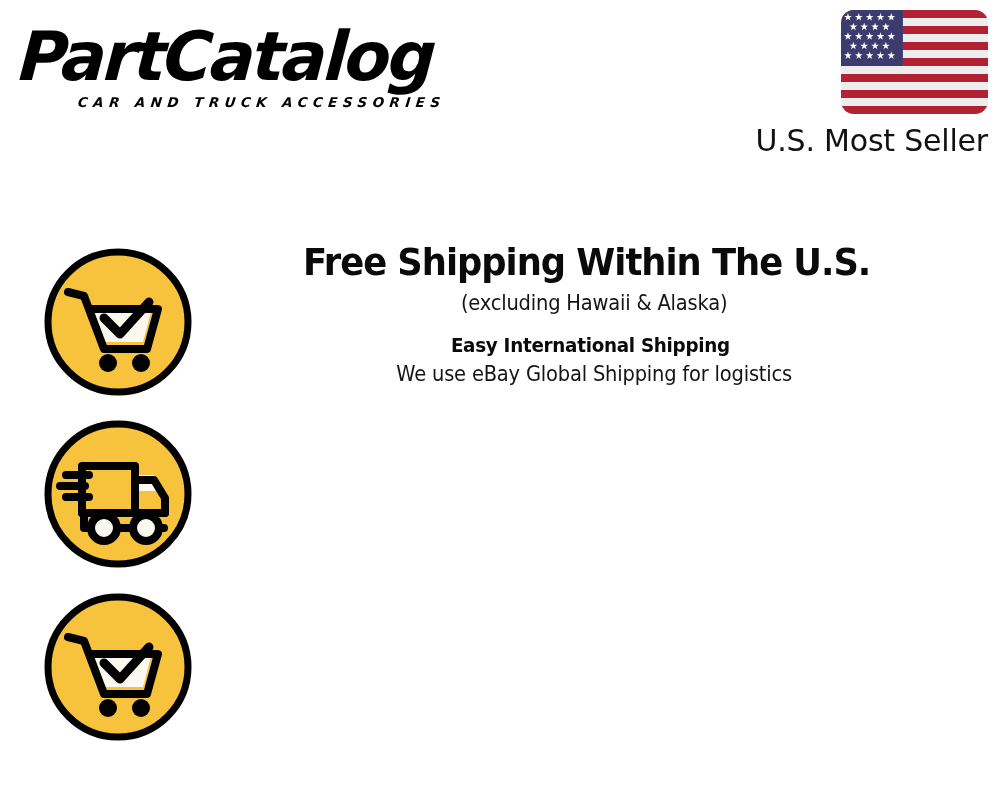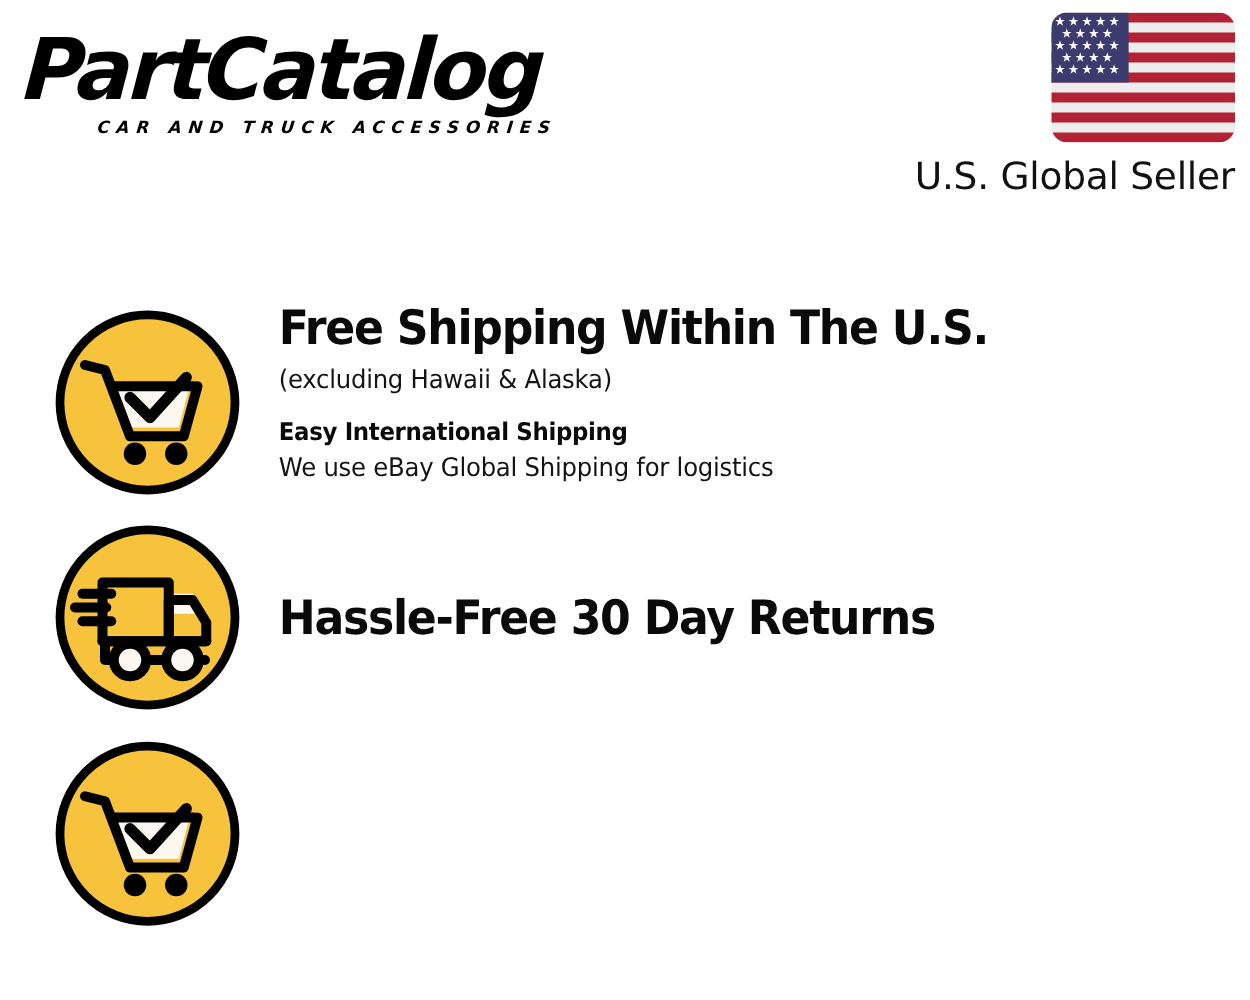--- a/index.html
+++ b/index.html
@@ -109,22 +109,23 @@
     height: 152px;
   }
   .feature-row.row-0 .badge-icon { top: 6px; }
   .feature-row.row-1 .badge-icon { top: 3px; }
   .feature-row.row-2 .badge-icon { top: 3px; }
 
   .badge-icon svg { display: block; width: 152px; height: 152px; }
 
   .feature-text {
     position: absolute;
-    left: 223px;
+    left: 236px;
     right: 10px;
+    text-align: center;
   }
   .feature-row.row-0 .feature-text { top: 0px; }
   .feature-row.row-1 .feature-text { top: 57px; }
   .feature-row.row-2 .feature-text { top: 57px; }
 
   .f-title {
     font-family: "DejaVu Sans", sans-serif;
     font-weight: bold;
     font-size: 38px;
     line-height: 44px;
@@ -224,21 +225,21 @@
           <use href="#star5" x="58" y="45"></use>
 
           <use href="#star5" x="9" y="57"></use>
           <use href="#star5" x="23" y="57"></use>
           <use href="#star5" x="37" y="57"></use>
           <use href="#star5" x="51" y="57"></use>
           <use href="#star5" x="65" y="57"></use>
         </g>
       </svg>
     </div>
-    <div class="seller-text">U.S. Global Seller</div>
+    <div class="seller-text">U.S. Most Seller</div>
   </div>
 
 </div>
 
 <div class="features">
 
   <div class="feature-row row-0">
     <div class="badge-icon">
       <svg viewBox="0 0 152 152">
         <circle cx="76" cy="76" r="70" fill="#F7C23C" stroke="#000000" stroke-width="7"></circle>
@@ -276,23 +277,20 @@
         <path d="M40 95 L123 95" fill="none" stroke="#000000" stroke-width="8" stroke-linecap="round"></path>
         <path d="M42 95 L42 110 L122 110" fill="none" stroke="#000000" stroke-width="8" stroke-linecap="round" stroke-linejoin="round"></path>
 
         <path d="M24 57 L47 57" stroke="#000000" stroke-width="8" stroke-linecap="round"></path>
         <path d="M18 68 L43 68" stroke="#000000" stroke-width="8" stroke-linecap="round"></path>
         <path d="M24 79 L47 79" stroke="#000000" stroke-width="8" stroke-linecap="round"></path>
 
         <circle cx="62" cy="110" r="13" fill="#FBF8F0" stroke="#000000" stroke-width="8"></circle>
         <circle cx="104" cy="110" r="13" fill="#FBF8F0" stroke="#000000" stroke-width="8"></circle>
       </svg>
-    </div>
-    <div class="feature-text">
-      <div class="f-title">Hassle-Free 30 Day Returns</div>
     </div>
   </div>
 
   <div class="feature-row row-2">
     <div class="badge-icon">
       <svg viewBox="0 0 152 152">
         <circle cx="76" cy="76" r="70" fill="#F7C23C" stroke="#000000" stroke-width="7"></circle>
         <path d="M49 62 L110 62 L101 96 L58 96 Z" fill="#FBF8F0"></path>
         <path d="M26 46 L42 50 L62 103 L105 103 L116 63" fill="none" stroke="#000000" stroke-width="8" stroke-linecap="round" stroke-linejoin="round"></path>
         <path d="M48 63 L113 63" fill="none" stroke="#000000" stroke-width="8" stroke-linecap="round"></path>

